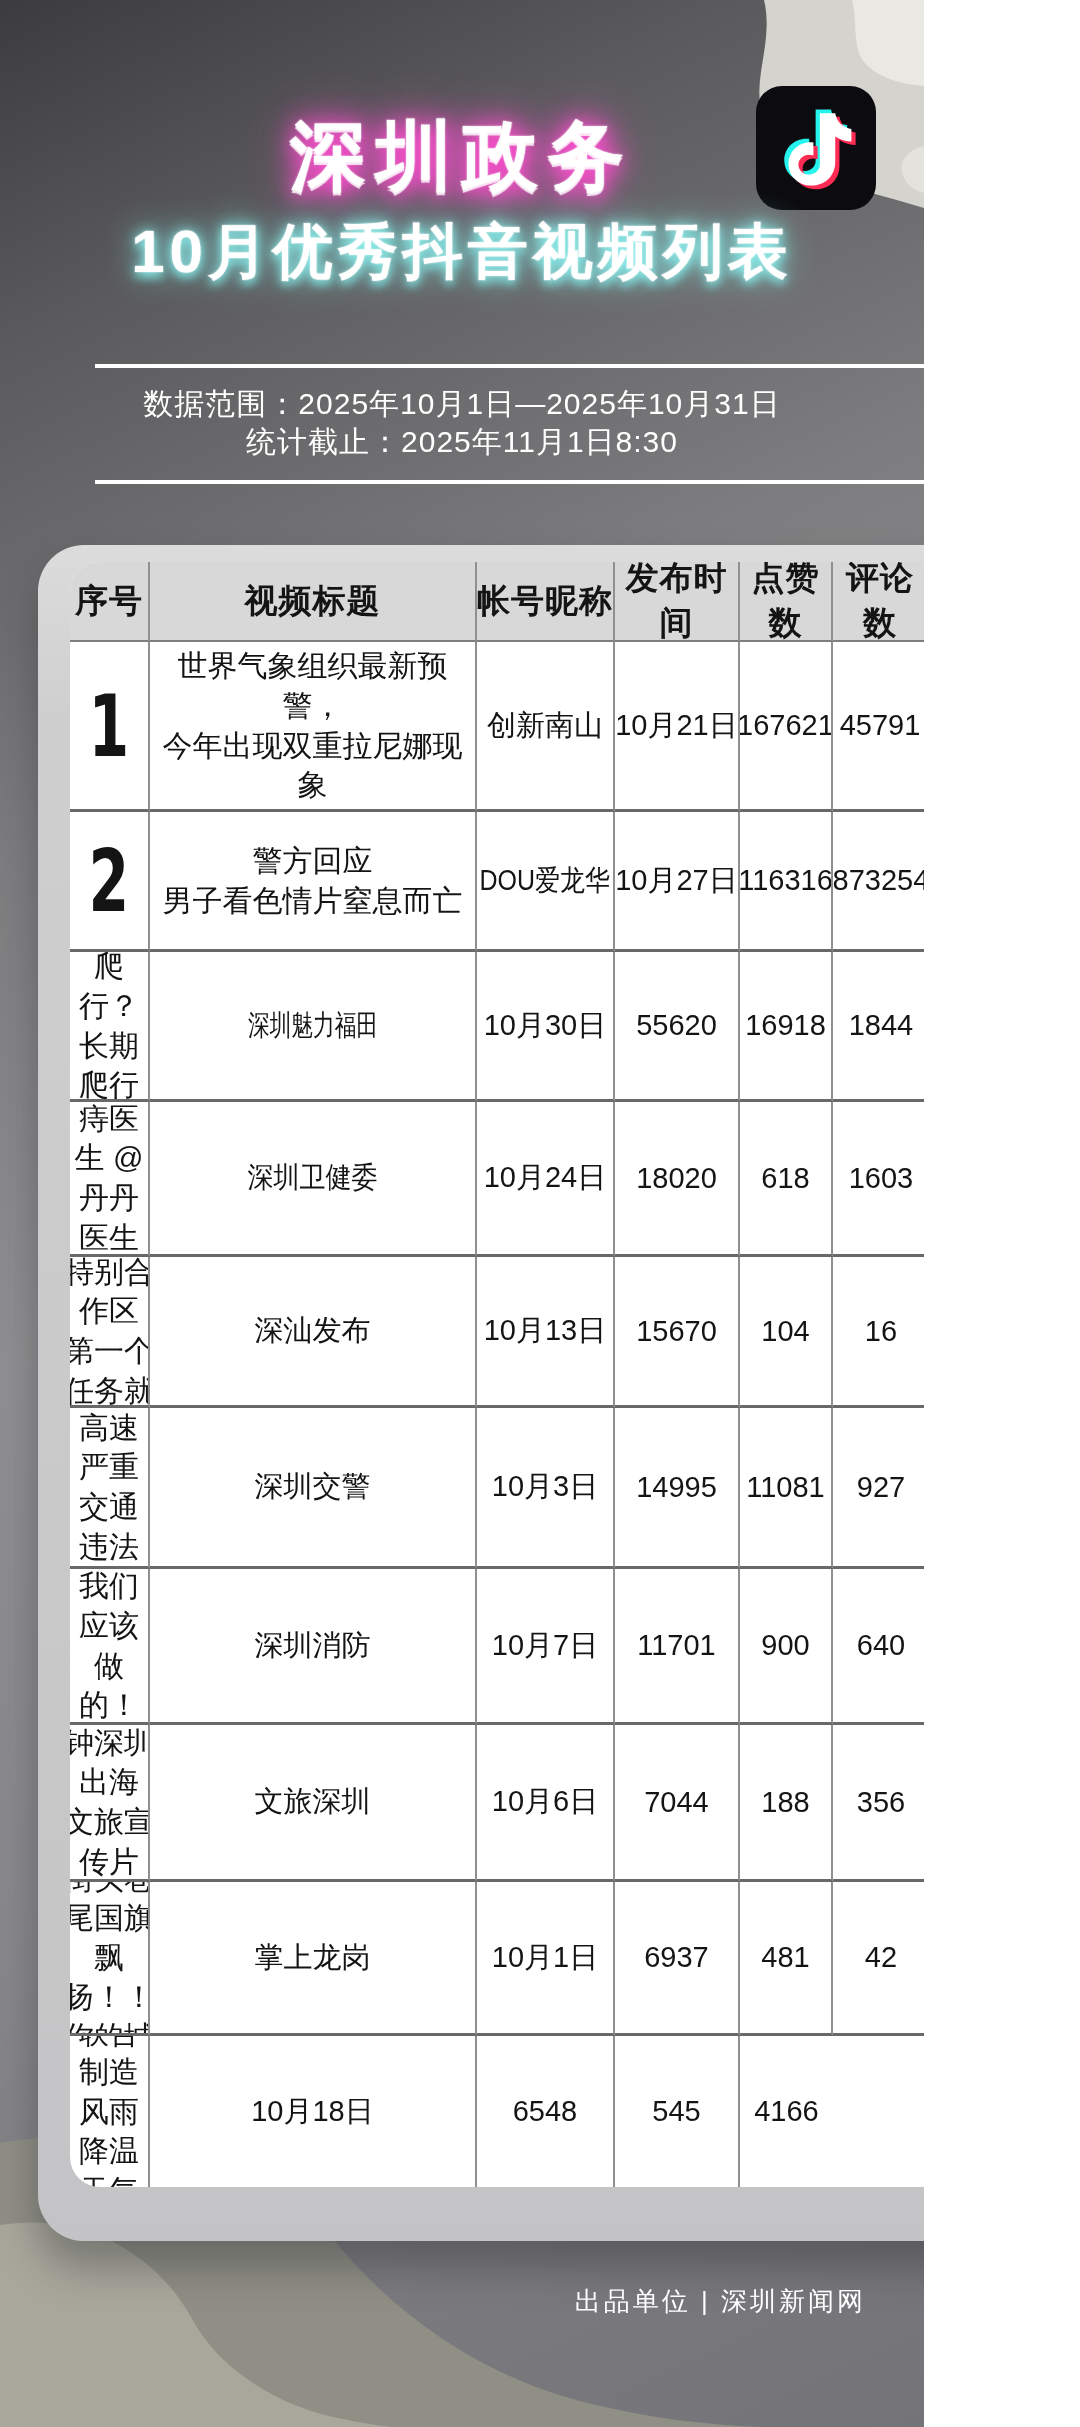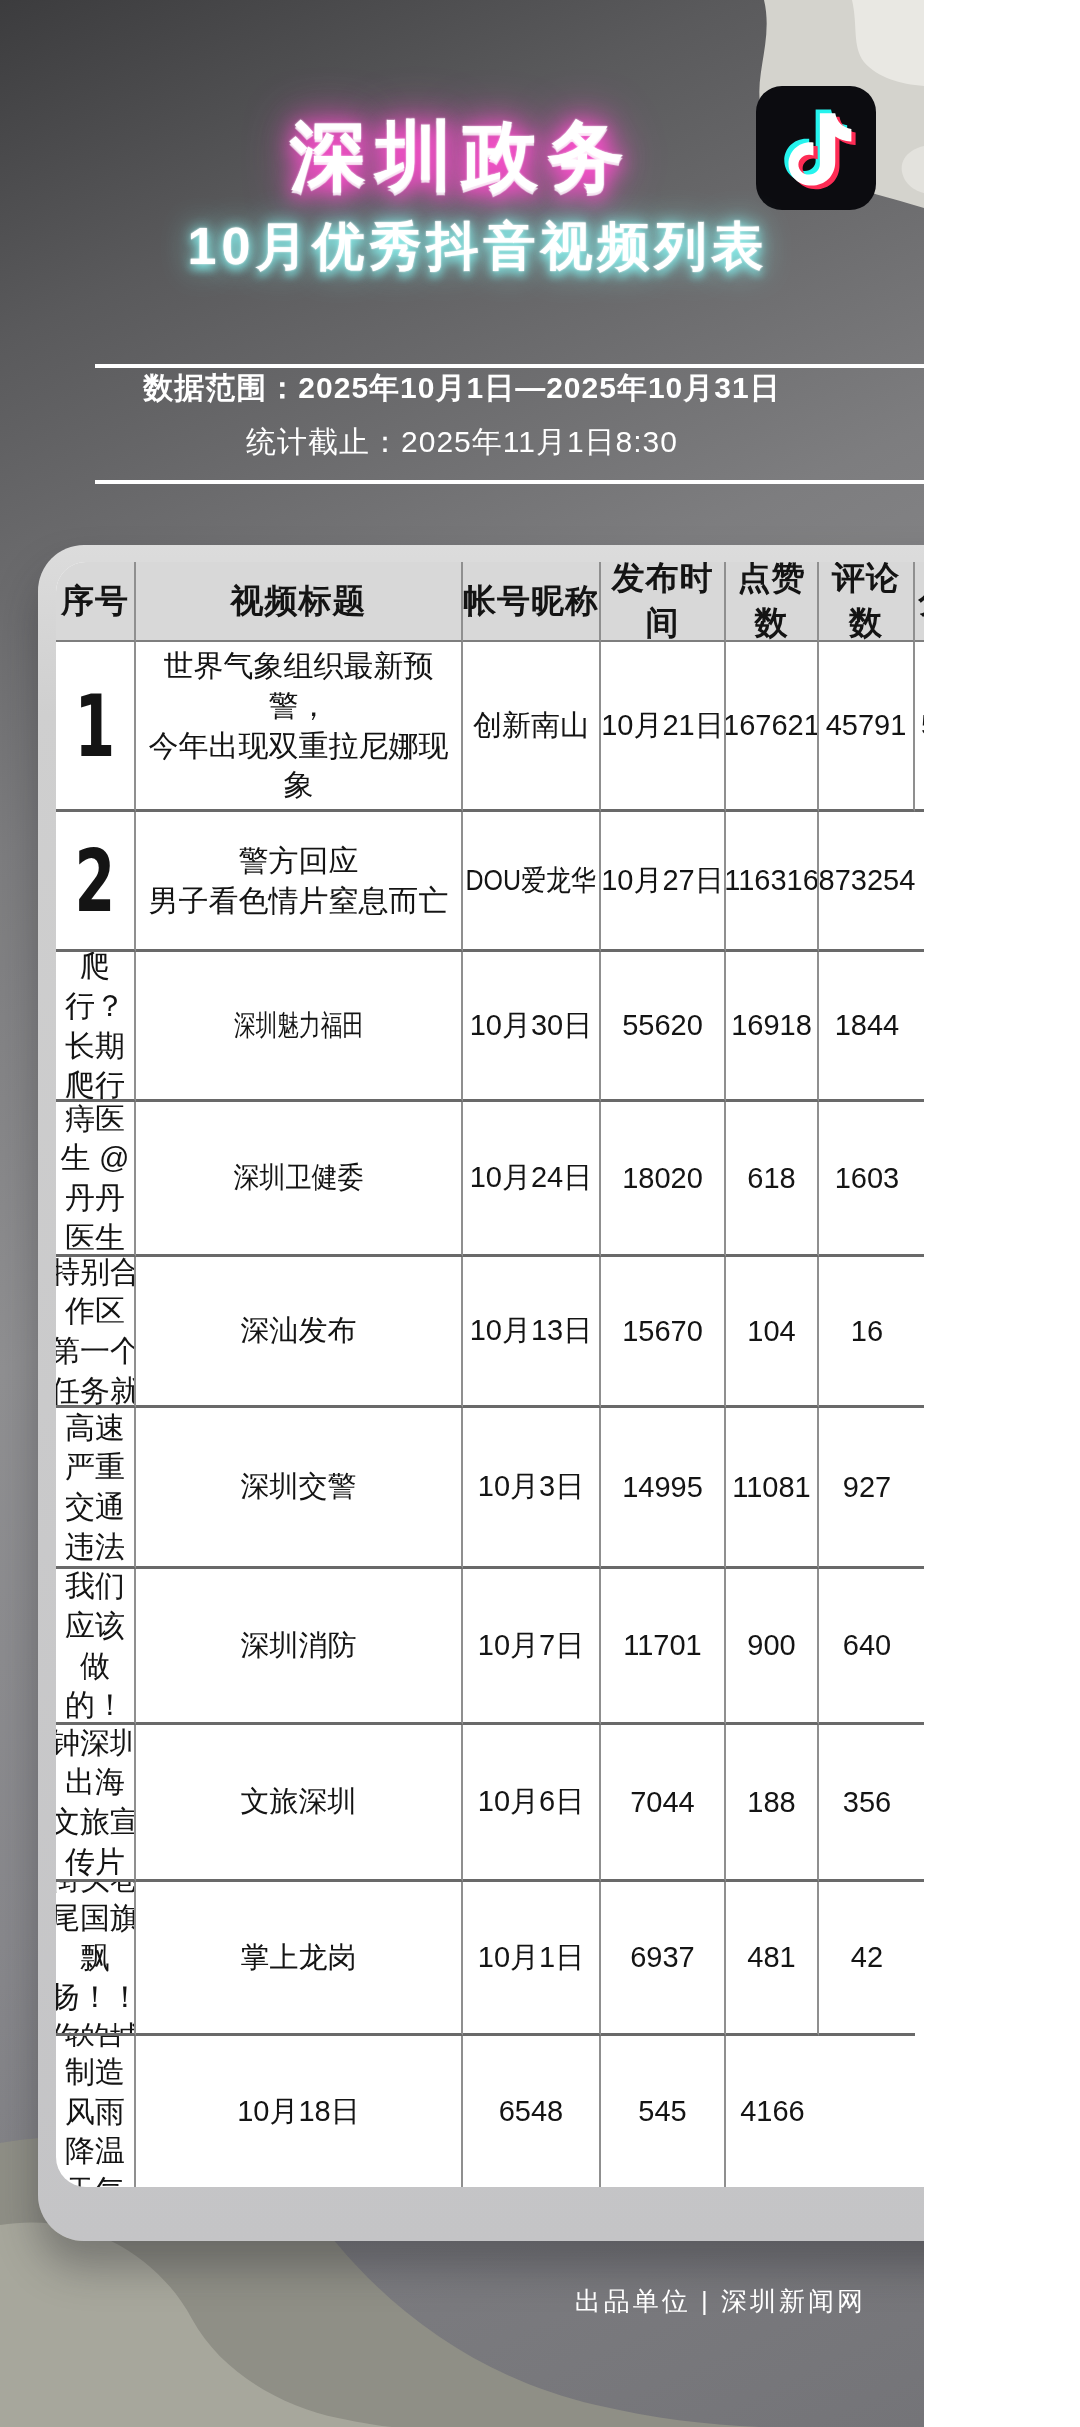--- a/index.html
+++ b/index.html
@@ -14,35 +14,34 @@
 
   
   .title1{
     position:absolute; top:106px; left:0; width:100%; text-align:center;
     font-size:76px; font-weight:900; letter-spacing:10px; color:#ffffff;
     text-shadow:0 0 2px #fff, 0 3px 1px rgba(255,255,255,.85),
       0 6px 18px var(--pink), 0 0 28px var(--pink), 0 0 48px var(--pink);
   }
   .title2{
     position:absolute; top:212px; left:0; width:100%; text-align:center;
-    font-size:52px; font-weight:900; letter-spacing:5px; color:#ffffff;
+    font-size:60px; font-weight:900; letter-spacing:5px; color:#ffffff;
     text-shadow:0 0 2px #fff, 0 0 14px var(--cyan), 0 0 32px var(--cyan), 0 5px 8px rgba(120,225,222,.85);
-    padding-left:16px;
   }
   .douyin{
     position:absolute; left:756px; top:86px; width:120px; height:124px;
     background:#0c0c10; border-radius:26px;
     display:flex; align-items:center; justify-content:center;
   }
 
   
   .rule{position:absolute; left:95px; width:890px; height:4px; background:#ffffff;}
   .rule-top{top:364px;} .rule-bottom{top:480px;}
   .meta{position:absolute; left:0; width:100%; text-align:center; color:#ffffff; font-size:30px; letter-spacing:1px;}
-  .meta1{top:368px;font-weight:bold;} .meta2{top:422px;}
+  .meta1{top:384px;} .meta2{top:422px;}
 
   
   .card{
     position:absolute; left:38px; top:545px; width:1004px; height:1696px;
     border-radius:46px;
     background:linear-gradient(180deg,#dcdcdc 0%,#cfcfcf 10%,#c4c4c6 100%);
     box-shadow:0 26px 40px rgba(35,35,40,.35);
   }
   .tbl{
     position:absolute; left:56px; top:562px; width:968px; height:1625px;
@@ -96,21 +95,21 @@
     </svg>
   </div>
   <div class="title2">10月优秀抖音视频列表</div>
 
   <div class="rule rule-top"></div>
   <div class="meta meta1">数据范围：2025年10月1日—2025年10月31日</div>
   <div class="meta meta2">统计截止：2025年11月1日8:30</div>
   <div class="rule rule-bottom"></div>
 
   <div class="card"></div>
-  <div class="tbl" id="tbl" style="grid-template-rows: 80px 170px 140px 150px 155px 151px 161px 156px 157px 154px 151px;">
+  <div class="tbl" id="tbl" style="grid-template-rows: 80px 170px 140px 150px 155px 151px 161px 156px 157px 154px 151px; margin-left: 14px;">
       <div class="cell th b-r">序号</div>
       <div class="cell th b-r">视频标题</div>
       <div class="cell th b-r">帐号昵称</div>
       <div class="cell th b-r">发布时间</div>
       <div class="cell th b-r">点赞数</div>
       <div class="cell th b-r">评论数</div>
       <div class="cell th">分享数</div>
       <div class="cell rank-cell rank-big b-r b-b">
         <span>1</span>
       </div>

